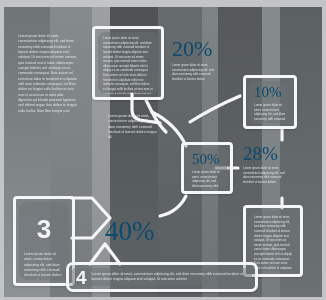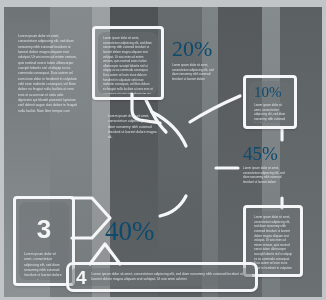--- a/index.html
+++ b/index.html
@@ -125,23 +125,29 @@
     <div class="inner">
       <div class="pct" style="font-size:15px;">10%</div>
       <div class="lorem tiny" style="margin-top:3px;">Lorem ipsum dolor sit amet, consectetuer adipiscing elit, sed diam nonummy nibh euismod tincidunt</div>
     </div>
   </div>
 
   <div class="freecol" style="left:108px;top:114px;width:50px;">
     <div class="lorem">Lorem ipsum dolor sit amet, consectetuer adipiscing elit, sed diam nonummy nibh euismod tincidunt ut laoreet dolore magna ali-</div>
   </div>
 
+  <div class="card" style="left:181px;top:142px;width:52px;height:52px;">
+    <div class="inner">
+      <div class="pct" style="font-size:15px;">50%</div>
+      <div class="lorem tiny" style="margin-top:3px;">Lorem ipsum dolor sit amet, consectetuer adipiscing elit, sed diam nonummy nibh euismod tincidunt ut laoreet dolore</div>
+    </div>
+  </div>
 
   <div class="freecol" style="left:243px;top:144px;width:56px;">
-    <div class="pct" style="font-size:19px;">45%</div>
+    <div class="pct" style="font-size:19px;">28%</div>
     <div class="lorem tiny" style="margin-top:3px;width:48px;">Lorem ipsum dolor sit amet, consectetuer adipiscing elit, sed diam nonummy nibh euismod tincidunt ut laoreet dolore</div>
   </div>
 
   <div class="card" style="left:243px;top:205px;width:60px;height:72px;">
     <div class="inner">
       <div class="lorem tiny">Lorem ipsum dolor sit amet, consectetuer adipiscing elit, sed diam nonummy nibh euismod tincidunt ut laoreet dolore magna aliquam erat volutpat. Ut wisi enim ad minim veniam, quis nostrud exerci tation ullamcorper suscipit lobortis nisl ut aliquip ex ea commodo consequat. Duis autem vel eum iriure dolor in hendrerit in vulputate velit esse molestie consequat, vel illum dolore eu feugiat nulla facilisis at vero eros et accumsan et iusto odio dignissim qui blandit praesent luptatum</div>
     </div>
   </div>
 
   <div class="card" style="left:13px;top:196px;width:62px;height:90px;">

